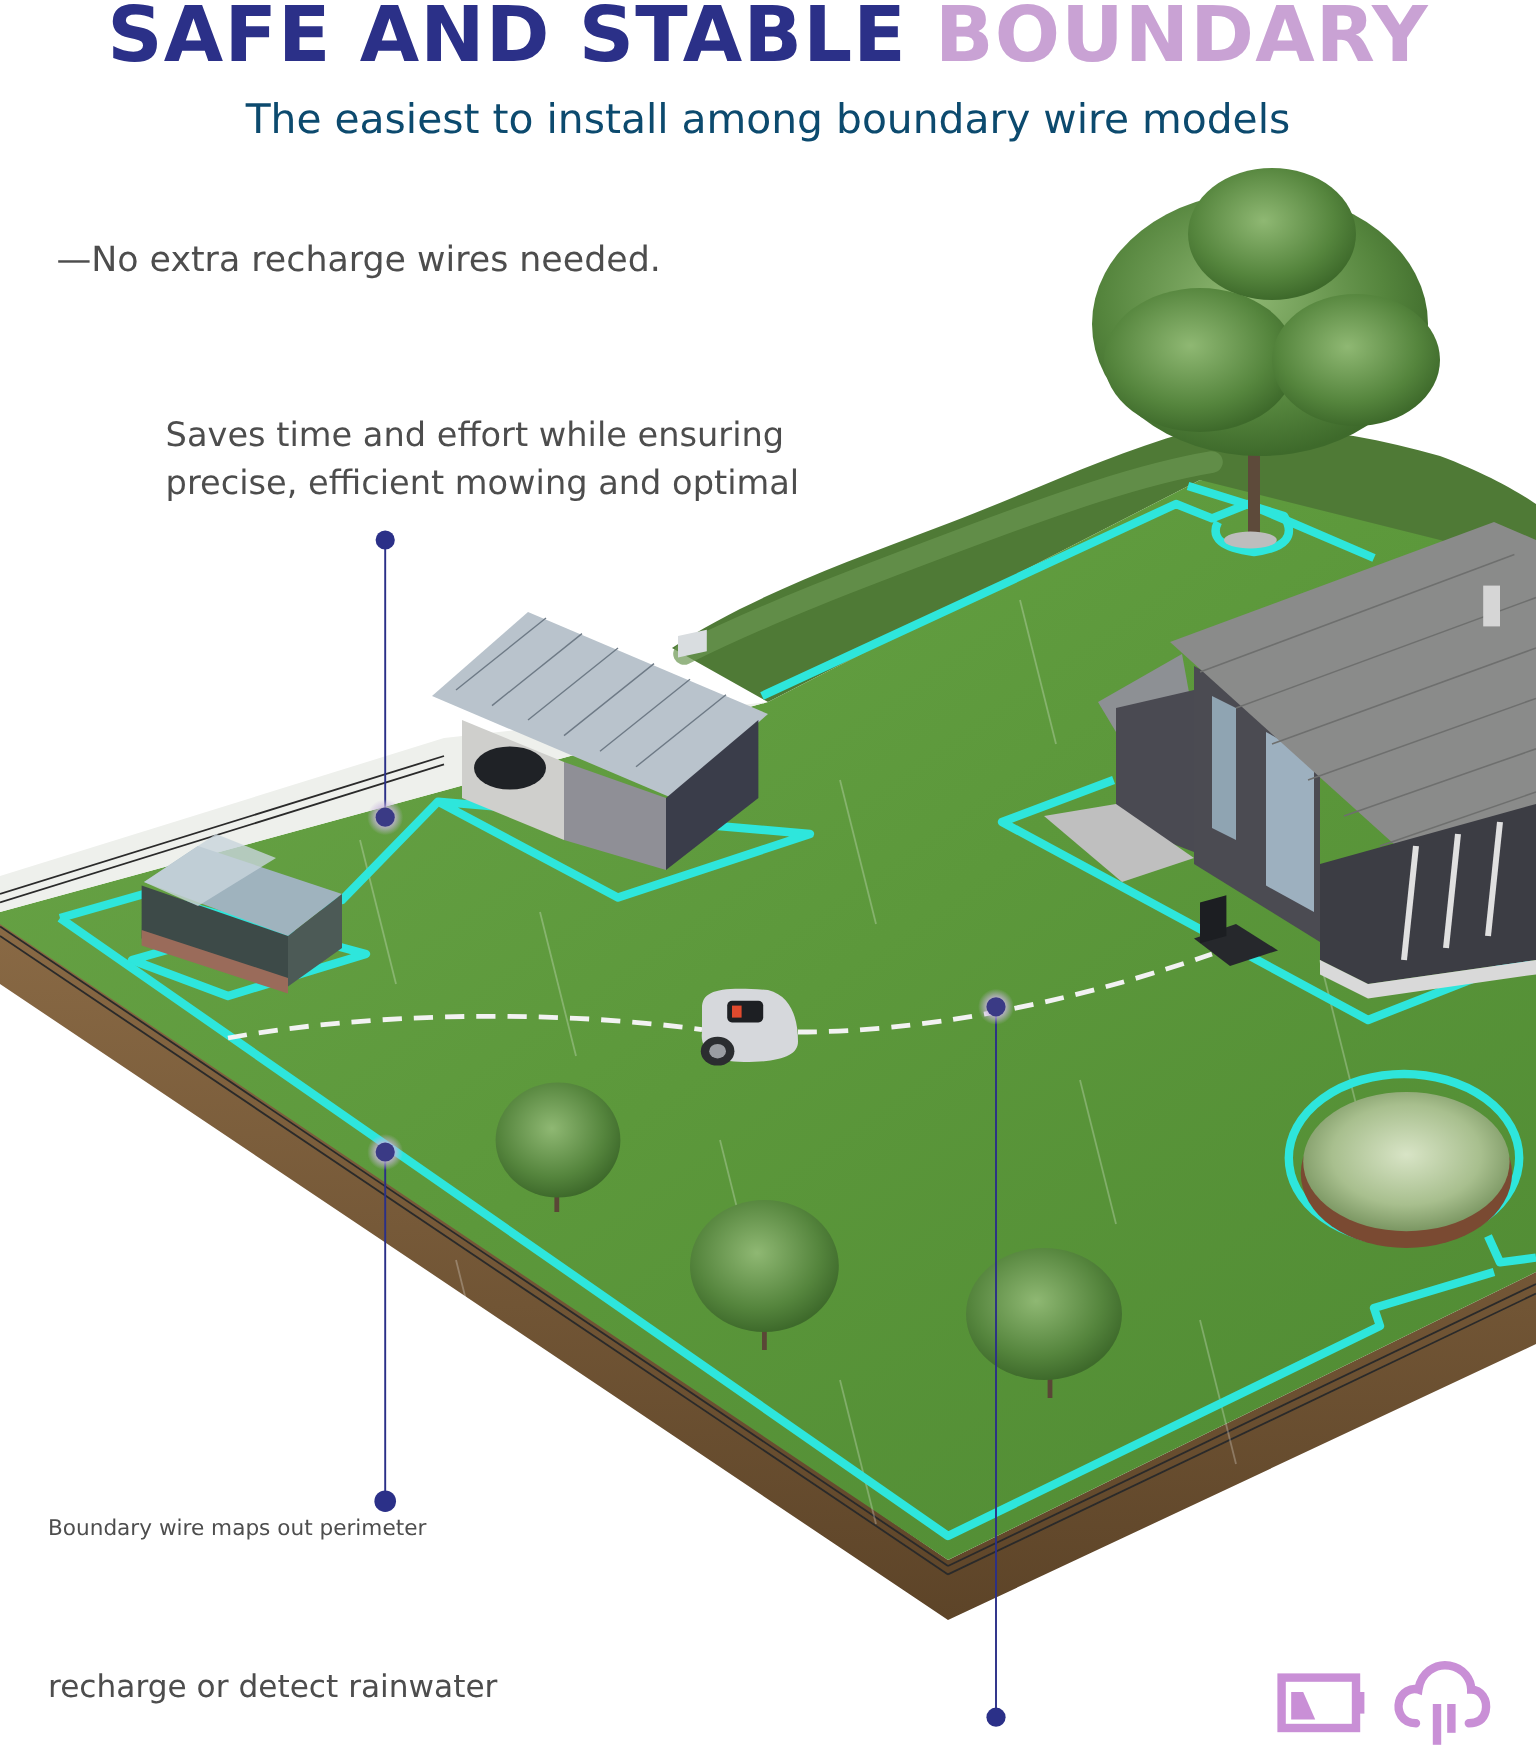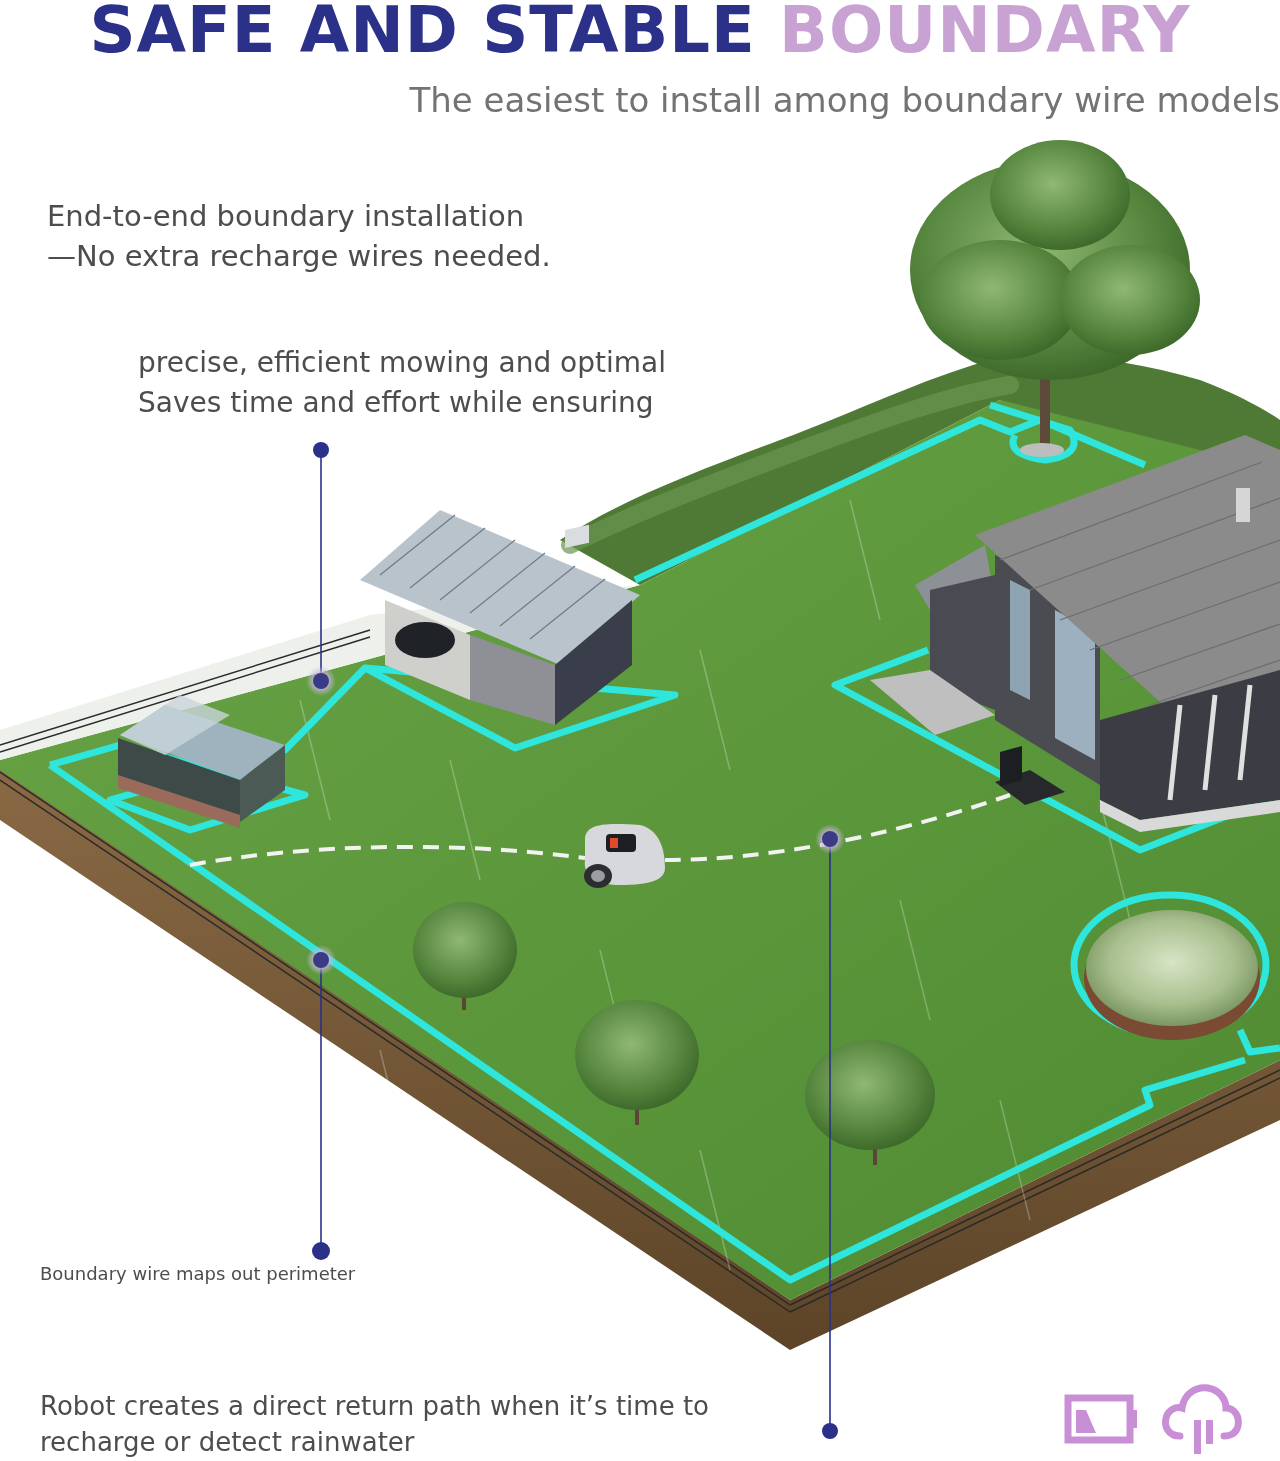--- a/index.html
+++ b/index.html
@@ -6,22 +6,22 @@
     body { width: 1280px; height: 1461px; position: relative; overflow: hidden;
            font-family: "DejaVu Sans", "Liberation Sans", sans-serif; }
     .title {
       position: absolute; left: 0; top: -6px; width: 1280px; text-align: center;
       font-family: "DejaVu Sans", sans-serif; font-weight: bold;
       font-size: 64px; letter-spacing: 1px; line-height: 72px; white-space: nowrap;
     }
     .title .t-a { color: #2b3088; }
     .title .t-b { color: #c9a2d4; }
     .subtitle {
-      position: absolute; left: 0; top: 78px; width: 1280px; text-align: right;
-      color: #737373; font-size: 34px; line-height: 44px; white-space: nowrap;
+      position: absolute; left: 0; top: 78px; width: 1280px; text-align: center;
+      color: #0c4a6e; font-size: 34px; line-height: 44px; white-space: nowrap;
       font-family: "DejaVu Sans", sans-serif;
     }
     .callout {
       position: absolute; color: #4d4d4d; font-size: 28px; line-height: 40px;
       font-family: "DejaVu Sans", sans-serif; white-space: nowrap;
     }
     .callout span { display: block; }
     #c1 { left: 47px; top: 196px; font-size: 29px; }
     #c2 { left: 138px; top: 343px; font-size: 28px; }
     #c3 { left: 40px; top: 1256px; font-size: 18px; line-height: 36px; }
@@ -215,32 +215,30 @@
   </g>
 </svg>
 
 <div class="title">
   <span class="t-a">SAFE AND STABLE</span>
   <span class="t-b">BOUNDARY</span>
 </div>
 <div class="subtitle">The easiest to install among boundary wire models</div>
 
 <div class="callout" id="c1">
-  <span>End-to-end boundary installation</span>
   <span>—No extra recharge wires needed.</span>
 </div>
 <div class="callout" id="c2">
+  <span>Saves time and effort while ensuring</span>
   <span>precise, efficient mowing and optimal</span>
-  <span>Saves time and effort while ensuring</span>
 </div>
 <div class="callout" id="c3">
   <span>Boundary wire maps out perimeter</span>
 </div>
 <div class="callout" id="c4">
-  <span>Robot creates a direct return path when it’s time to</span>
   <span>recharge or detect rainwater</span>
 </div>
 
 <div class="icon-wrap" id="battery">
   <svg width="78" height="62" viewBox="0 0 78 62">
     <rect x="4" y="10" width="62" height="42" fill="none" stroke="#c98fd6" stroke-width="7"></rect>
     <rect x="66" y="22" width="7" height="18" fill="#c98fd6"></rect>
     <polygon points="12,22 22,22 32,45 12,45" fill="#c98fd6"></polygon>
   </svg>
 </div>

